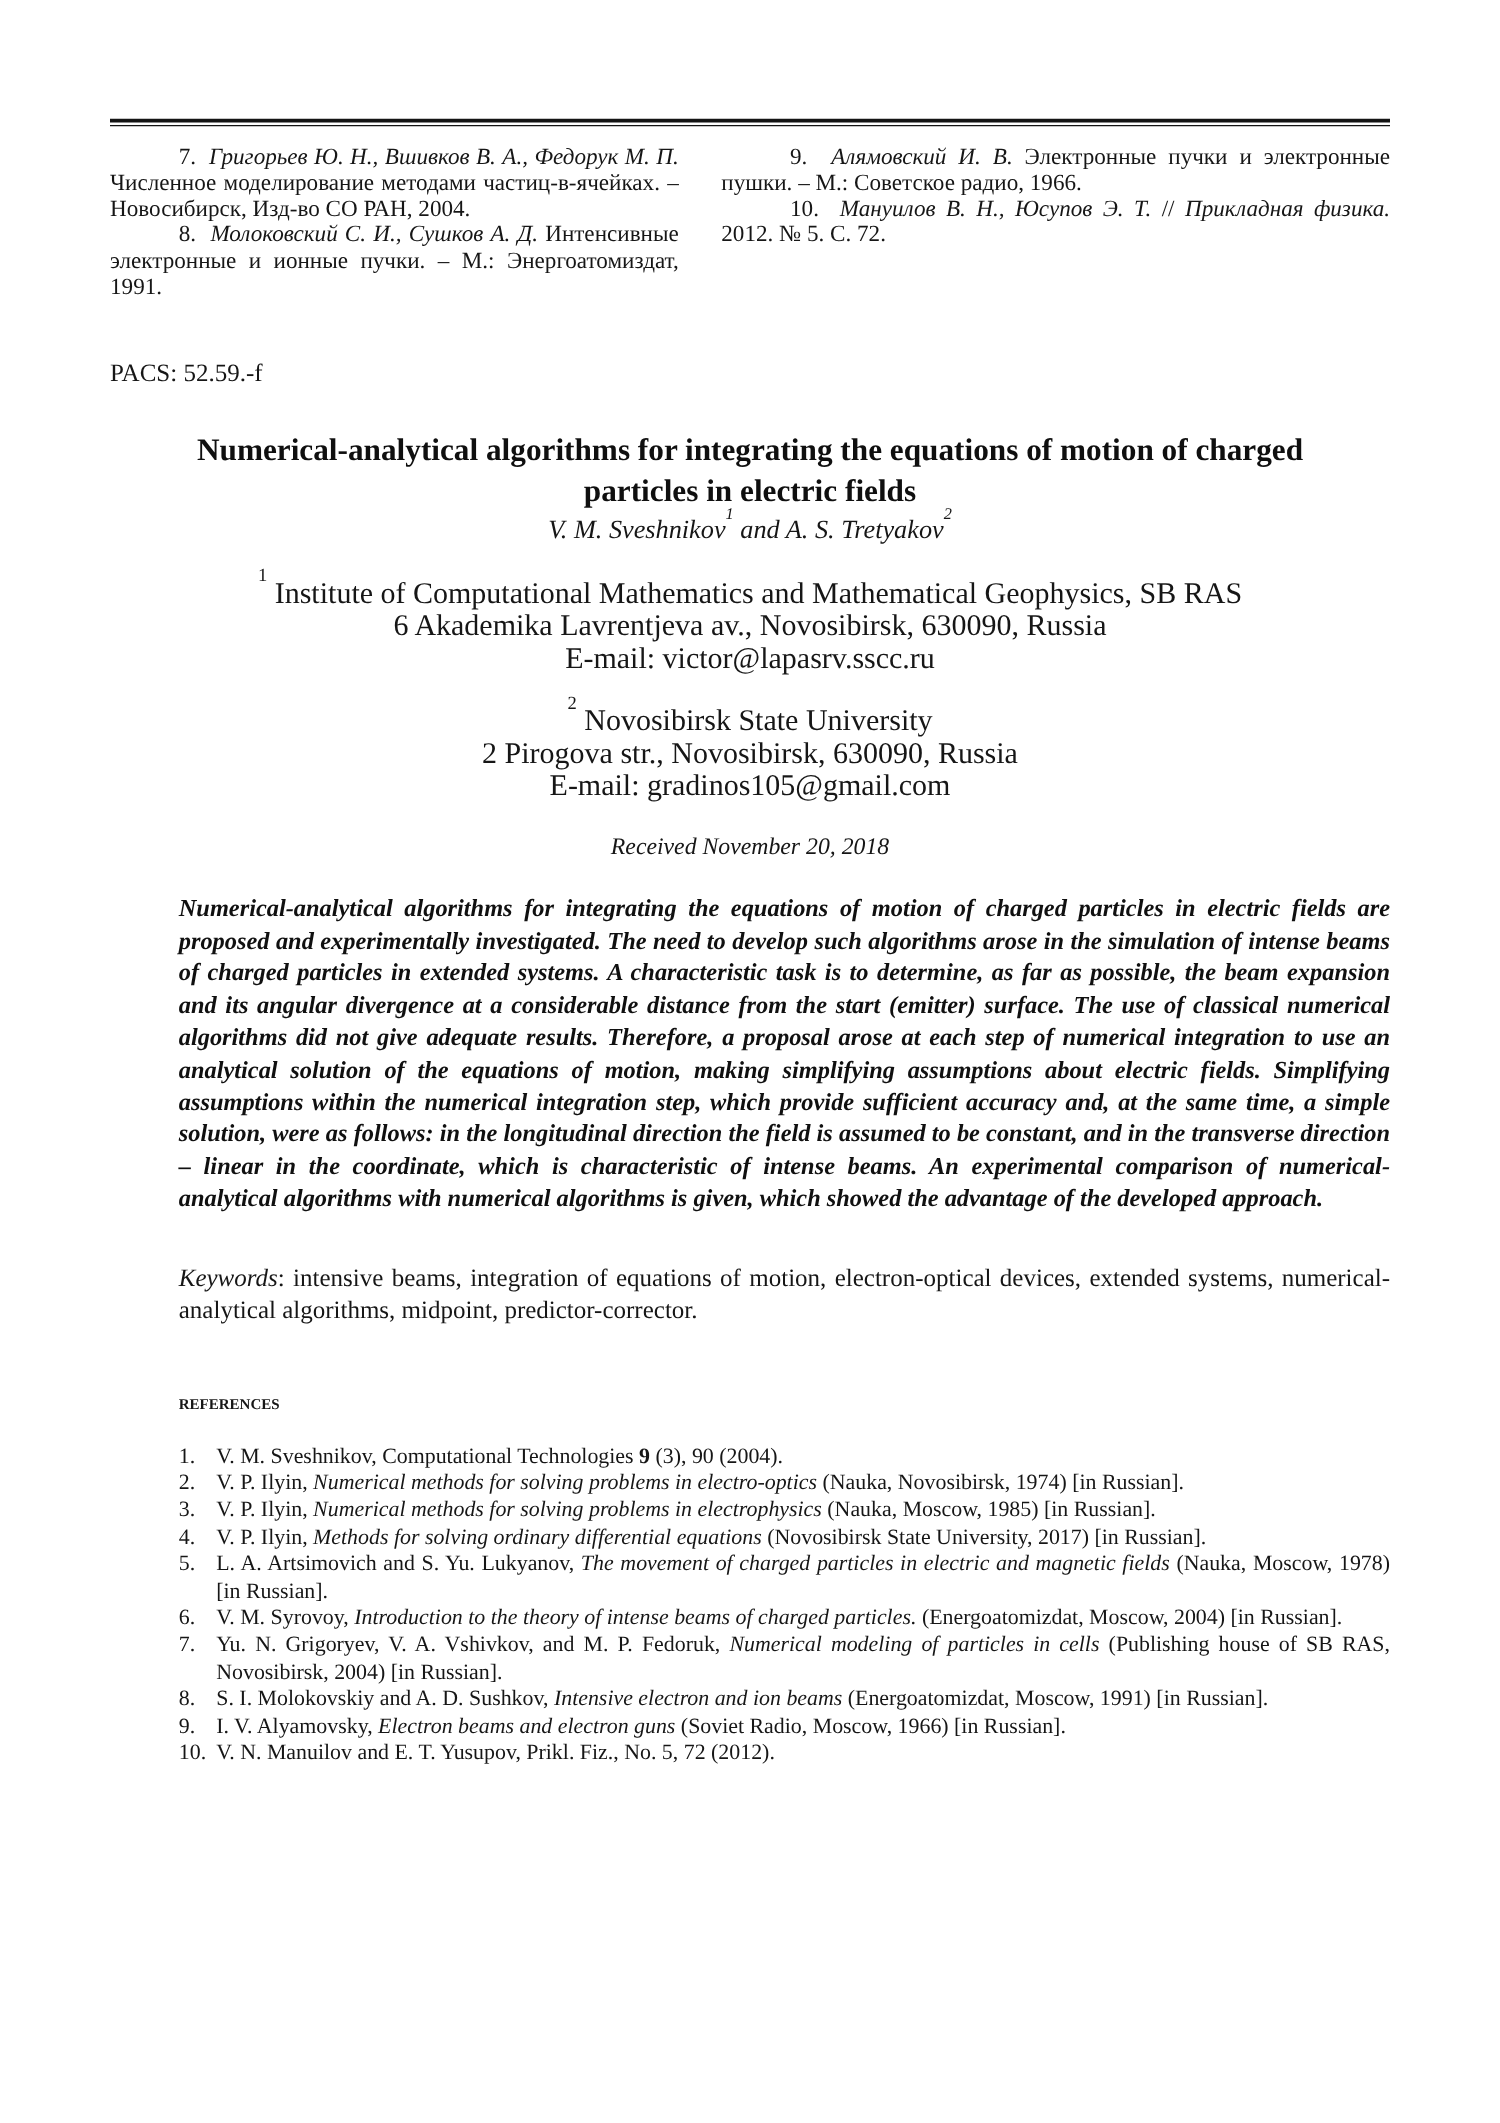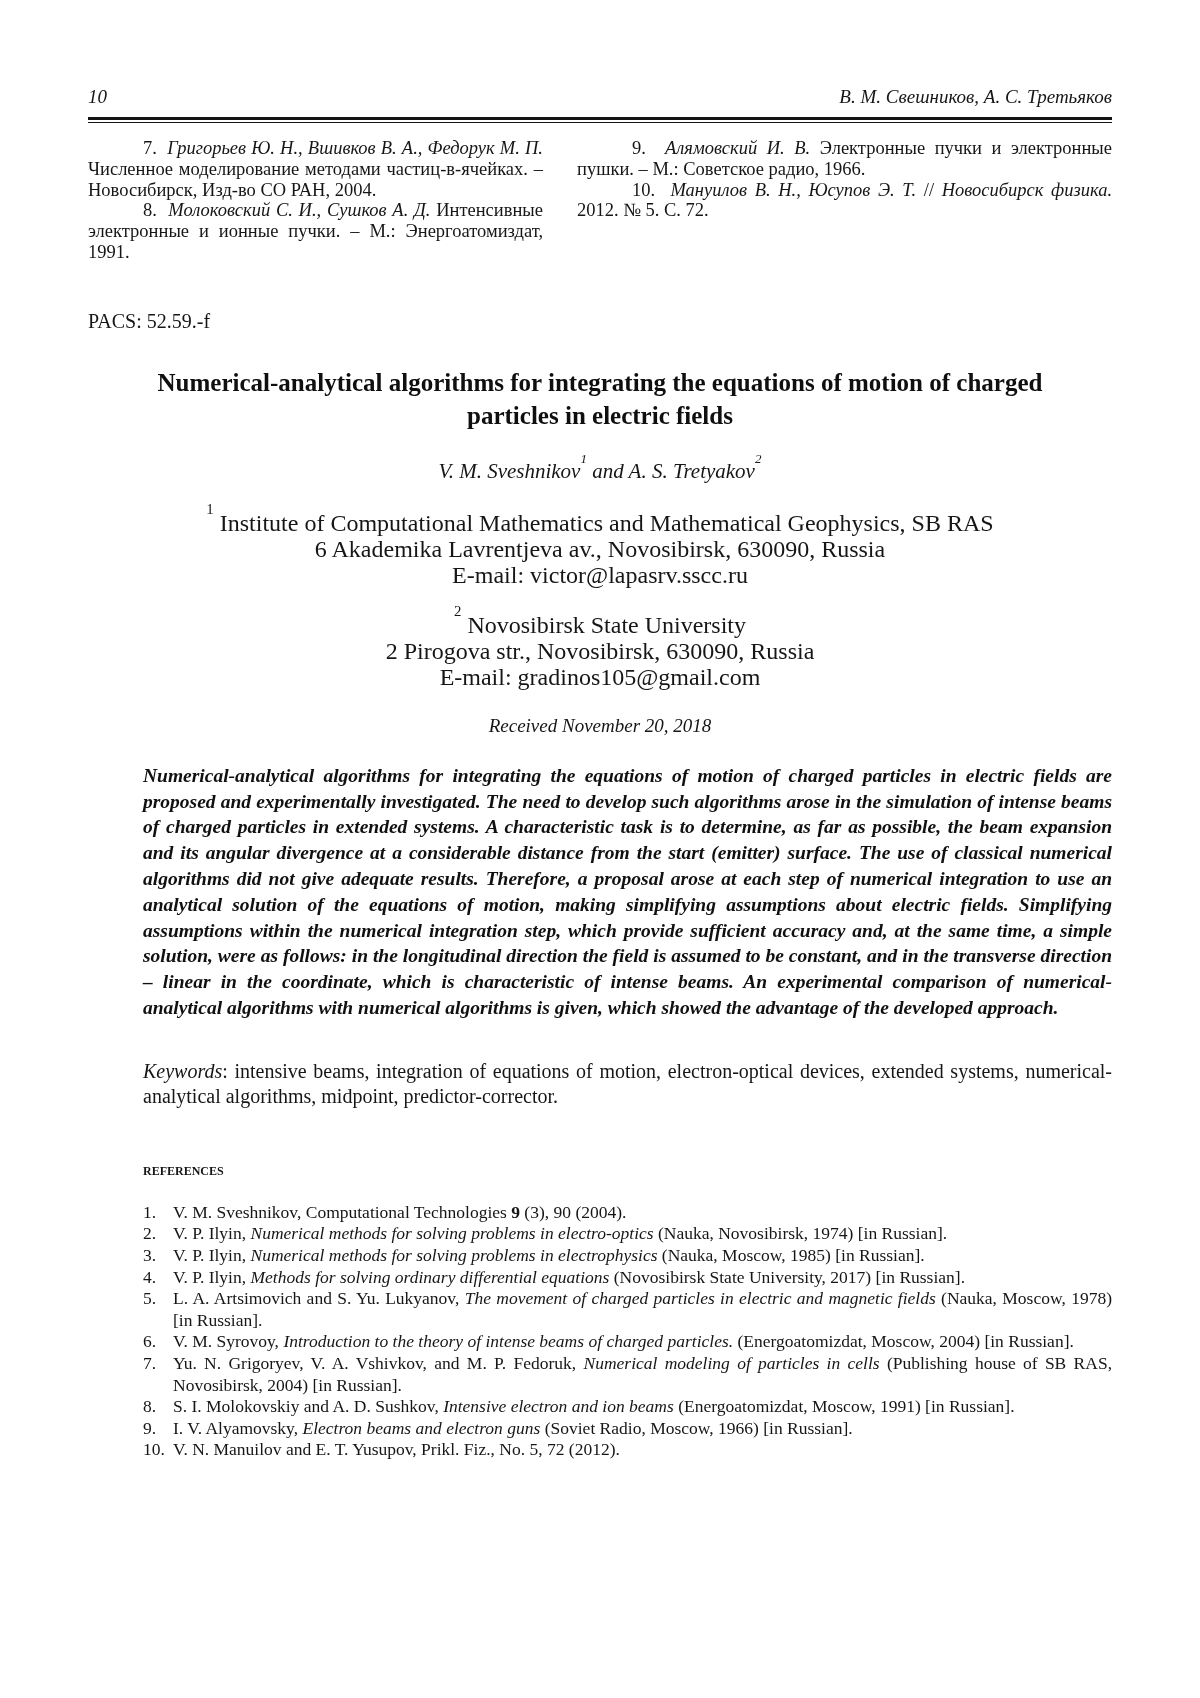--- a/index.html
+++ b/index.html
@@ -20,21 +20,21 @@
   .topcol{text-align:justify;font-size:18.5px;line-height:20.8px;}
   .topcol.left{width:455px;}
   .topcol.right{width:535px;}
   .rref{margin:0;text-indent:55px;}
   .rnum{}
 
   
   .pacs{margin-top:46px;font-size:20px;line-height:24px;}
   .title{margin:33px auto 0 auto;max-width:890px;text-align:center;
     font-weight:700;font-size:25px;line-height:33px;color:#0f0f0f;}
-  .authors{margin-top:26px;text-align:center;font-style:italic;font-size:21px;line-height:26px;}
+  .authors{text-align:center;font-style:italic;font-size:21px;line-height:26px;}
   sup.s{font-size:0.62em;position:relative;top:-0.55em;line-height:0;}
   .affil{margin-top:26px;text-align:center;font-size:24px;line-height:26px;}
   .affil + .affil{margin-top:24px;}
   .received{margin-top:24px;text-align:center;font-style:italic;font-size:19px;line-height:24px;}
 
   
   .abstract{margin:25px 0 0 55px;text-align:justify;
     font-weight:700;font-style:italic;font-size:19.5px;line-height:25.8px;color:#101010;}
   .keywords{margin:38px 0 0 55px;text-align:justify;font-size:20px;line-height:25px;}
 
@@ -45,34 +45,30 @@
   .enum{position:absolute;left:0;}
   .t-i{font-style:italic;}
   .t-b{font-weight:700;}
   .t-n{}
 </style>
 </head>
 <body>
 
 <div class="page">
 
-  <div class="runhead">
-    <span>10</span>
-    <span>В. М. Свешников, А. С. Третьяков</span>
-  </div>
   <div class="rule"></div>
 
   <div class="topswrap">
     <div class="topcol left">
         <p class="rref"><span class="rnum">7.</span>&nbsp;&nbsp;<span class="t-i">Григорьев Ю. Н., Вшивков В. А., Федорук М. П.</span><span class="t-n"> Численное моделирование методами частиц-в-ячейках. – Новосибирск, Изд-во СО РАН, 2004.</span></p>
         <p class="rref"><span class="rnum">8.</span>&nbsp;&nbsp;<span class="t-i">Молоковский С. И., Сушков А. Д.</span><span class="t-n"> Интенсивные электронные и ионные пучки. – М.: Энергоатомиздат, 1991.</span></p>
       </div>
     <div class="topcol right">
         <p class="rref"><span class="rnum">9.</span>&nbsp;&nbsp;<span class="t-i">Алямовский И. В.</span><span class="t-n"> Электронные пучки и электронные пушки. – М.: Советское радио, 1966.</span></p>
-        <p class="rref"><span class="rnum">10.</span>&nbsp;&nbsp;<span class="t-i">Мануилов В. Н., Юсупов Э. Т.</span><span class="t-n"> // </span><span class="t-i">Новосибирск физика.</span><span class="t-n"> 2012. № 5. С. 72.</span></p>
+        <p class="rref"><span class="rnum">10.</span>&nbsp;&nbsp;<span class="t-i">Мануилов В. Н., Юсупов Э. Т.</span><span class="t-n"> // </span><span class="t-i">Прикладная физика.</span><span class="t-n"> 2012. № 5. С. 72.</span></p>
       </div>
   </div>
 
   <div class="pacs">PACS: 52.59.-f</div>
 
   <h1 class="title">Numerical-analytical algorithms for integrating the equations of motion of charged particles in electric fields</h1>
 
   <div class="authors">
     <span>V. M. Sveshnikov</span><sup class="s">1</sup><span> and </span><span>A. S. Tretyakov</span><sup class="s">2</sup>
   </div>

